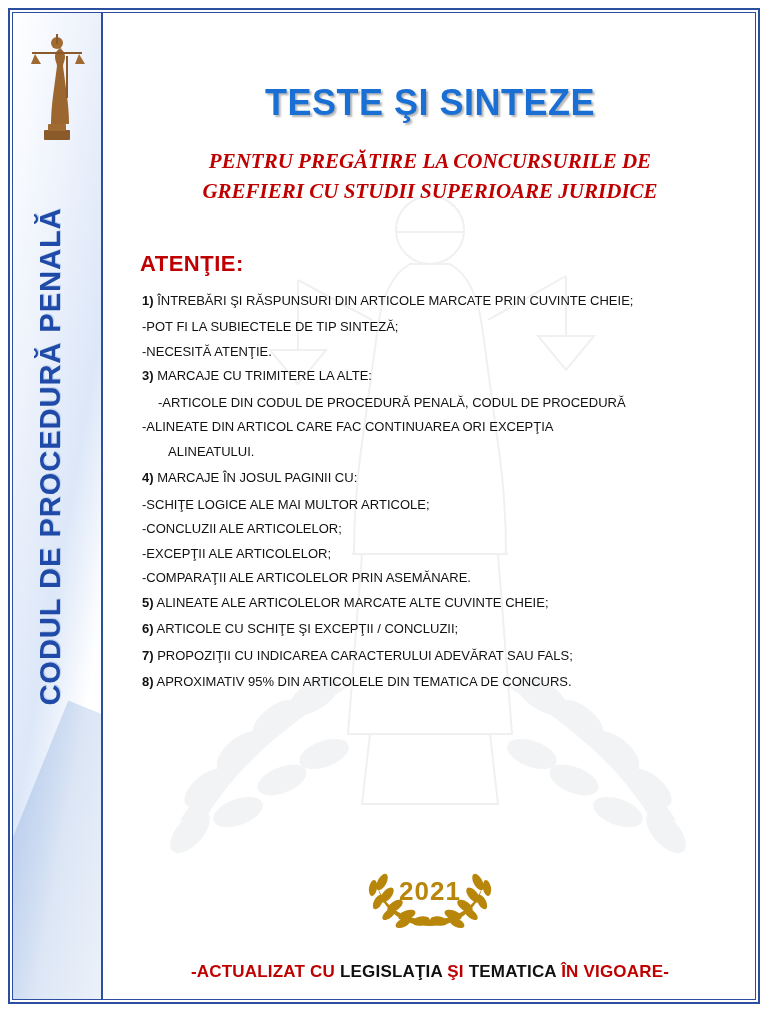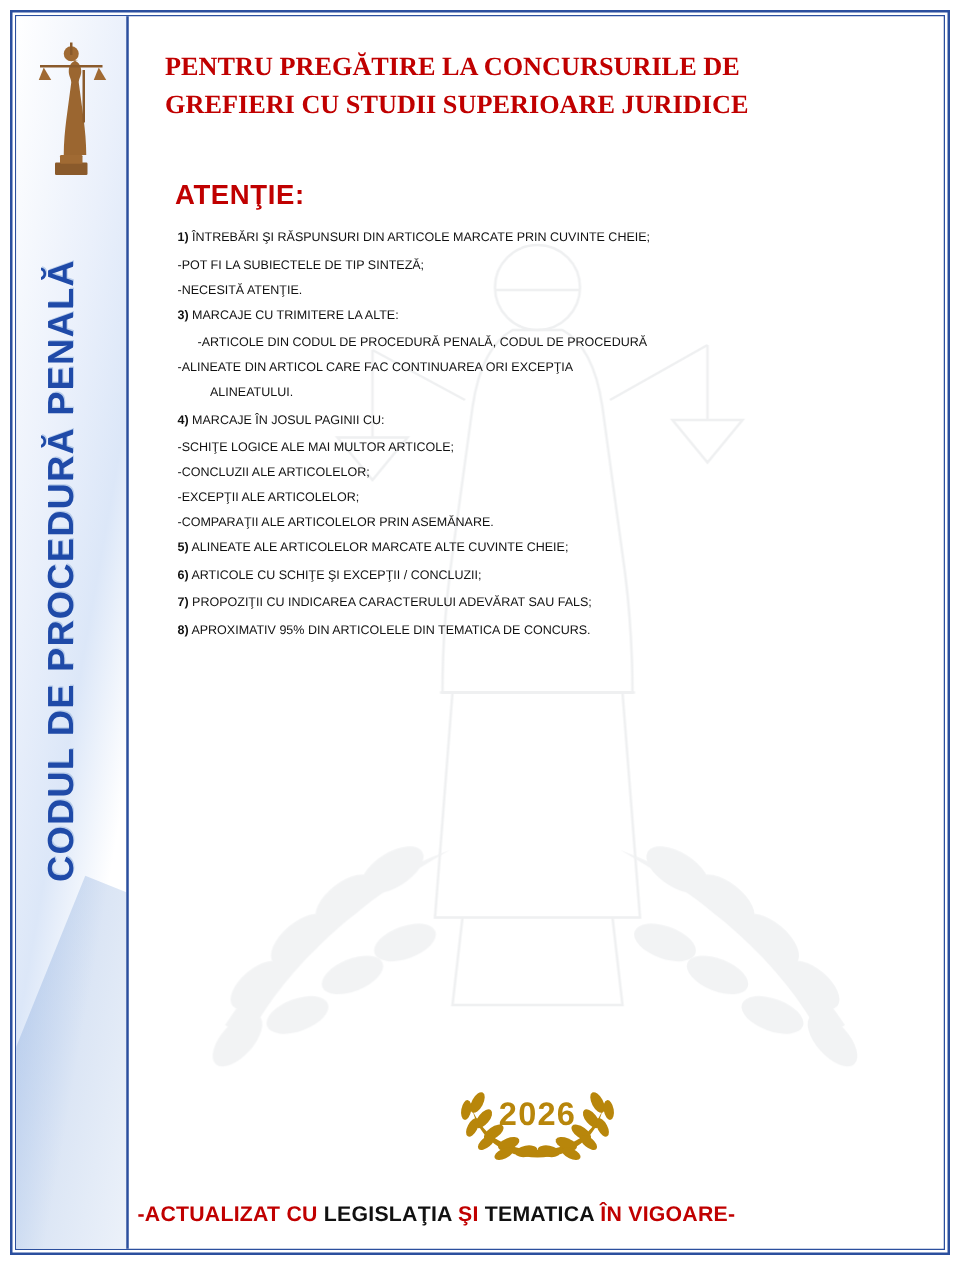--- a/index.html
+++ b/index.html
@@ -85,42 +85,44 @@
     margin-top: 66px;
     text-align: center;
     font-size: 36px;
     font-weight: bold;
     letter-spacing: .5px;
     color: #1a6fd4;
     text-shadow: 2px 2px 2px rgba(120,120,120,.55);
   }
   .title-sub {
     margin-top: 22px;
+    text-align: center;
     font-family: "Liberation Serif", serif;
     font-size: 21px;
     font-weight: bold;
     line-height: 1.45;
     color: #c00000;
     padding: 0 22px;
+    font-style: italic;
   }
   .contains-label {
     margin-top: 44px;
     margin-left: 30px;
     font-size: 22px;
     font-weight: bold;
     color: #c00000;
     letter-spacing: .5px;
   }
   .list {
     margin-top: 14px;
     margin-left: 32px;
     margin-right: 10px;
   }
   .li {
-    font-size: 10px;
+    font-size: 13px;
     line-height: 1.5;
     color: #111;
     margin-bottom: 7px;
     white-space: pre-wrap;
   }
   .li b { font-weight: bold; }
   .li.sub  { margin-left: 0; margin-bottom: 5px; }
   .li.sub2 { margin-left: 16px; margin-bottom: 5px; }
   .li.cont { margin-left: 26px; margin-bottom: 7px; }
   
@@ -138,21 +140,21 @@
     position: absolute;
     left: 0; right: 0; top: 22px;
     font-size: 26px;
     font-weight: bold;
     color: #b8860b;
     letter-spacing: 1px;
   }
   .footer {
     position: absolute;
     left: 0; right: 0; top: 946px;
-    text-align: left;
+    text-align: center;
     font-size: 17px;
     font-weight: bold;
     color: #c00000;
     letter-spacing: .2px;
   }
   .footer .blk { color: #111; }
 </style>
 </head>
 <body>
 
@@ -215,20 +217,21 @@
       <ellipse cx="432" cy="576" rx="28" ry="14" transform="rotate(32 432 576)"></ellipse>
       <ellipse cx="556" cy="712" rx="26" ry="13" transform="rotate(48 556 712)"></ellipse>
       <ellipse cx="508" cy="692" rx="26" ry="13" transform="rotate(20 508 692)"></ellipse>
       <ellipse cx="464" cy="660" rx="26" ry="13" transform="rotate(22 464 660)"></ellipse>
       <ellipse cx="422" cy="634" rx="26" ry="13" transform="rotate(20 422 634)"></ellipse>
     </g>
   </svg>
 
   <div class="content">
 
+    <div class="title-main">TESTE ŞI SINTEZE</div>
 
     <div class="title-sub">
       <div>PENTRU PREGĂTIRE LA CONCURSURILE DE</div>
       <div>GREFIERI CU STUDII SUPERIOARE JURIDICE</div>
     </div>
 
     <div class="contains-label">ATENŢIE:</div>
 
     <div class="list" id="features-list">
         <div class="li"><b>1)</b><span> ÎNTREBĂRI ŞI RĂSPUNSURI DIN ARTICOLE MARCATE PRIN CUVINTE CHEIE;</span></div>
@@ -271,21 +274,21 @@
               <ellipse cx="120" cy="52" rx="9" ry="4.5" transform="rotate(35 120 52)"></ellipse>
               <ellipse cx="108" cy="61" rx="9" ry="4.5" transform="rotate(22 108 61)"></ellipse>
               <ellipse cx="94" cy="67" rx="9" ry="4.5" transform="rotate(10 94 67)"></ellipse>
               <ellipse cx="142" cy="34" rx="8" ry="4" transform="rotate(80 142 34)"></ellipse>
               <ellipse cx="137" cy="48" rx="8" ry="4" transform="rotate(62 137 48)"></ellipse>
               <ellipse cx="126" cy="60" rx="8" ry="4" transform="rotate(40 126 60)"></ellipse>
               <ellipse cx="112" cy="69" rx="8" ry="4" transform="rotate(25 112 69)"></ellipse>
             </g>
           </g>
         </svg>
-        <div class="year-text">2026</div>
+        <div class="year-text">2021</div>
       </div>
     </div>
 
     <div class="footer">
       <span>-ACTUALIZAT CU </span><span class="blk">LEGISLAŢIA</span><span> ŞI </span><span class="blk">TEMATICA</span><span> ÎN VIGOARE-</span>
     </div>
 
   </div>
 </div>
 

